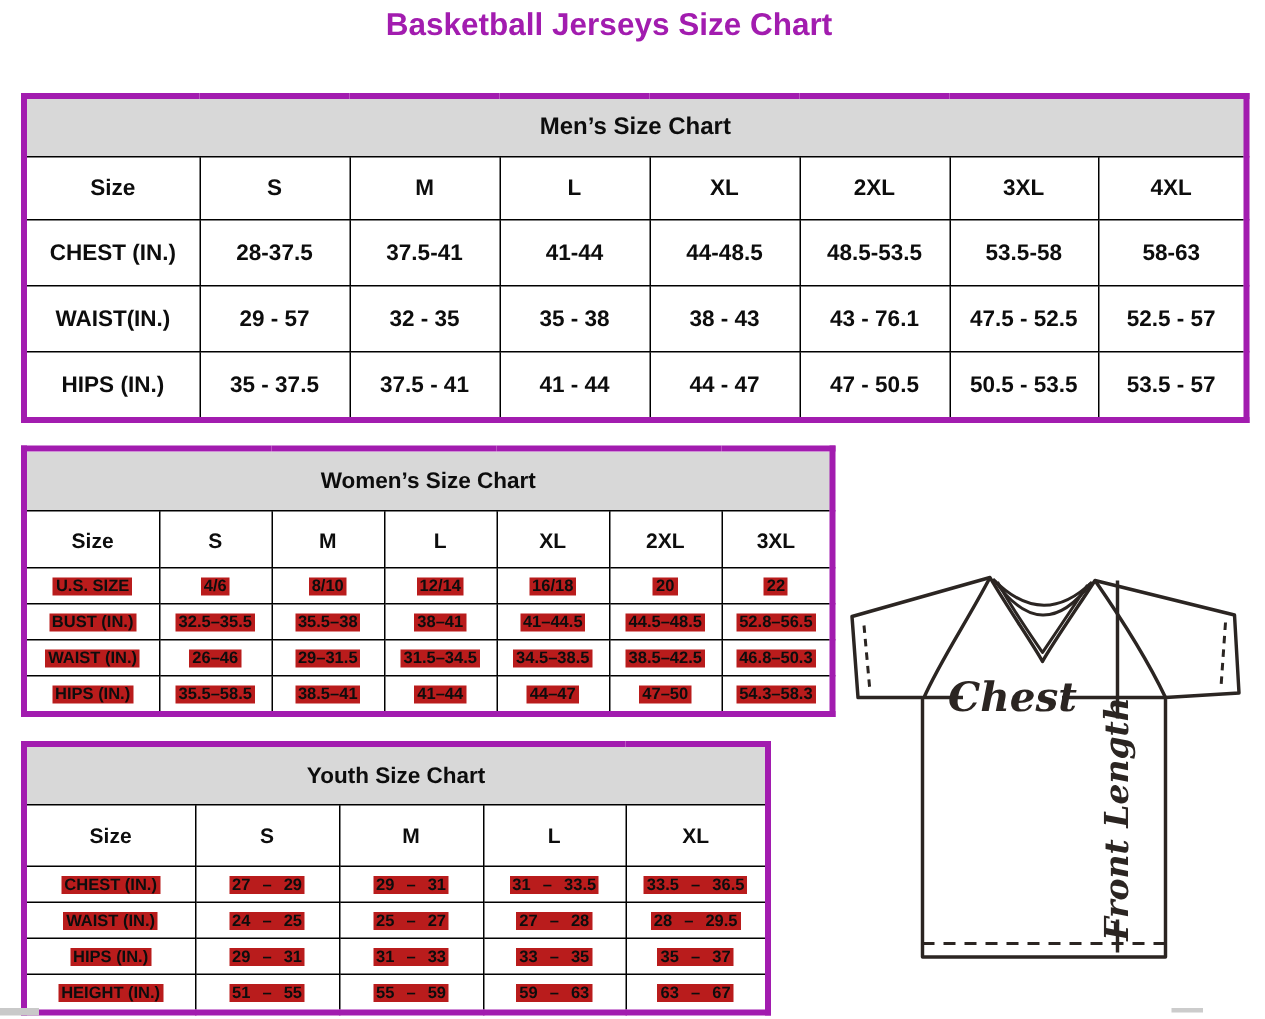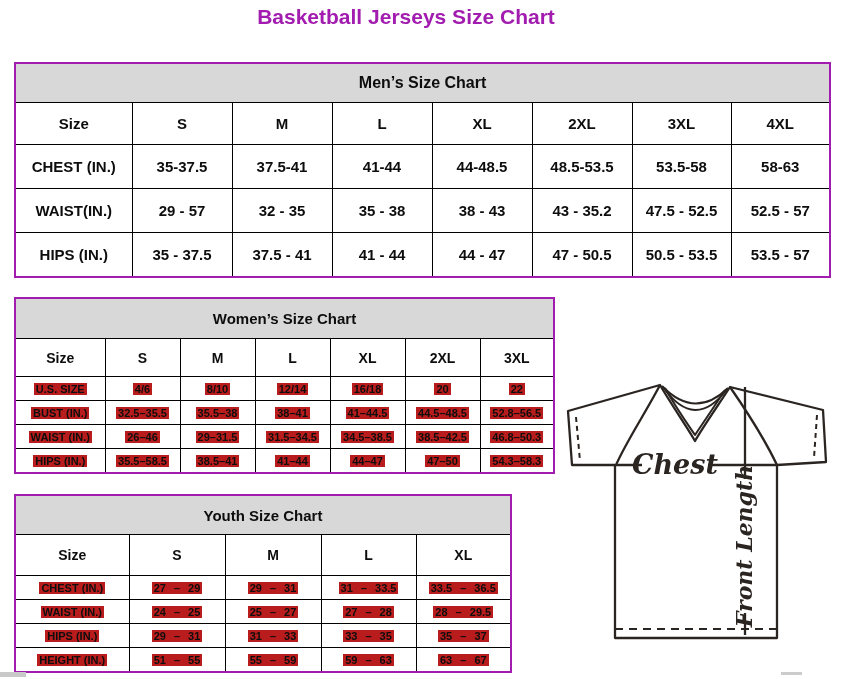--- a/index.html
+++ b/index.html
@@ -8,21 +8,21 @@
     background:#ffffff;
     font-family:"Liberation Sans", sans-serif;
     -webkit-font-smoothing:antialiased;
   }
   .page-title{
     position:absolute;top:5px;left:0;width:812px;
     text-align:center;font-size:21px;font-weight:bold;color:#a21caf;
   }
   table.size-table{
     position:absolute;border-collapse:collapse;table-layout:fixed;
-    border:2px solid #a21caf;background:#fff;
+    border:4px solid #a21caf;background:#fff;
   }
   .size-table th,.size-table td{
     border:1px solid #000;text-align:center;vertical-align:middle;
     font-weight:bold;color:#0d0d0d;padding:0;overflow:hidden;white-space:nowrap;
   }
   .size-table .band-cell{background:#d8d8d8;}
   
   #mens-table{left:14px;top:62px;width:815px;}
   #mens-table .band-cell{height:38px;font-size:16px;}
   #mens-table .head-cell{height:41px;font-size:15px;}
@@ -76,35 +76,35 @@
         <th class="head-cell">S</th>
         <th class="head-cell">M</th>
         <th class="head-cell">L</th>
         <th class="head-cell">XL</th>
         <th class="head-cell">2XL</th>
         <th class="head-cell">3XL</th>
         <th class="head-cell">4XL</th>
       </tr>
       <tr class="data-row">
         <th class="label-cell"><span class="hl">CHEST (IN.)</span></th>
-        <td class="value-cell"><span class="hl">35-37.5</span></td>
+        <td class="value-cell"><span class="hl">28-37.5</span></td>
         <td class="value-cell"><span class="hl">37.5-41</span></td>
         <td class="value-cell"><span class="hl">41-44</span></td>
         <td class="value-cell"><span class="hl">44-48.5</span></td>
         <td class="value-cell"><span class="hl">48.5-53.5</span></td>
         <td class="value-cell"><span class="hl">53.5-58</span></td>
         <td class="value-cell"><span class="hl">58-63</span></td>
       </tr>
       <tr class="data-row">
         <th class="label-cell"><span class="hl">WAIST(IN.)</span></th>
         <td class="value-cell"><span class="hl">29 - 57</span></td>
         <td class="value-cell"><span class="hl">32 - 35</span></td>
         <td class="value-cell"><span class="hl">35 - 38</span></td>
         <td class="value-cell"><span class="hl">38 - 43</span></td>
-        <td class="value-cell"><span class="hl">43 - 35.2</span></td>
+        <td class="value-cell"><span class="hl">43 - 76.1</span></td>
         <td class="value-cell"><span class="hl">47.5 - 52.5</span></td>
         <td class="value-cell"><span class="hl">52.5 - 57</span></td>
       </tr>
       <tr class="data-row">
         <th class="label-cell"><span class="hl">HIPS (IN.)</span></th>
         <td class="value-cell"><span class="hl">35 - 37.5</span></td>
         <td class="value-cell"><span class="hl">37.5 - 41</span></td>
         <td class="value-cell"><span class="hl">41 - 44</span></td>
         <td class="value-cell"><span class="hl">44 - 47</span></td>
         <td class="value-cell"><span class="hl">47 - 50.5</span></td>

